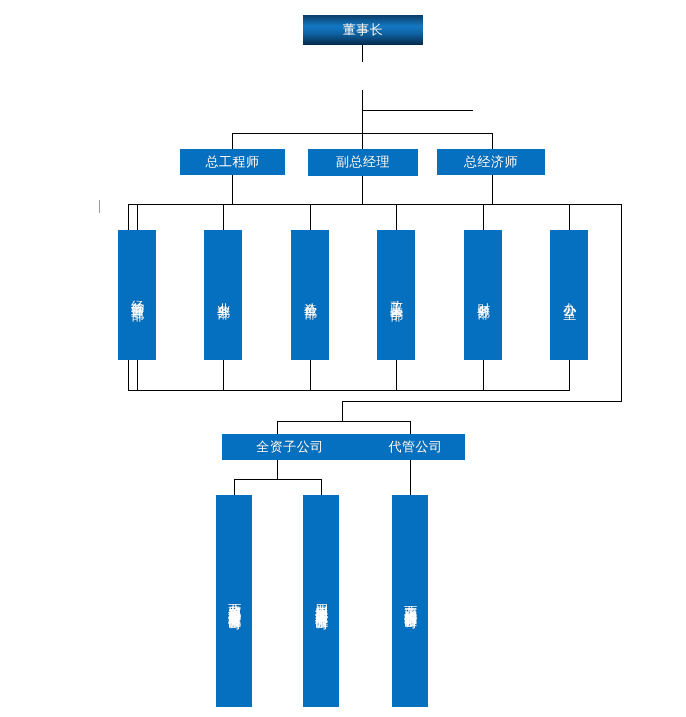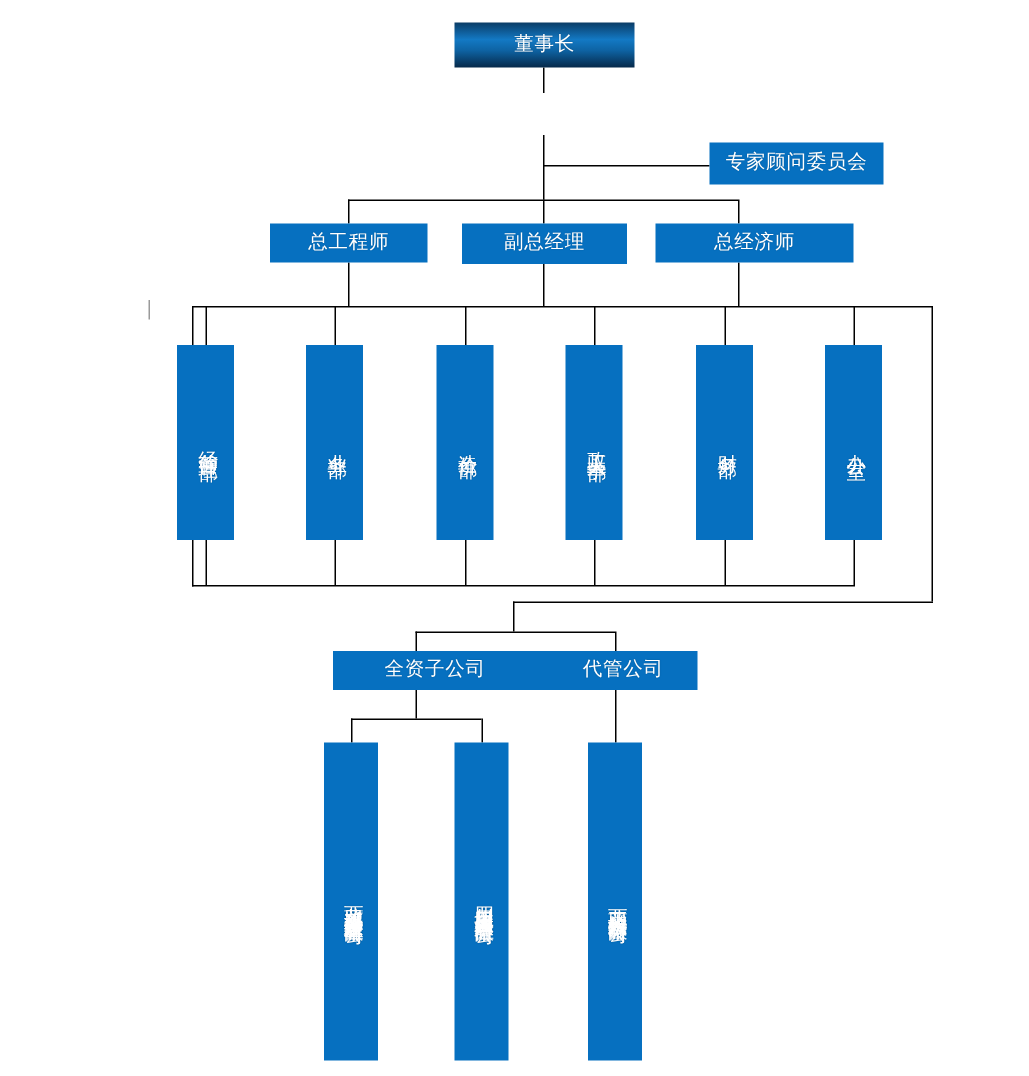--- a/index.html
+++ b/index.html
@@ -71,31 +71,30 @@
 
   <div class="node chairman" style="left:303px; top:15px; width:120px; height:30px;">董事长</div>
 
   <div class="conn v" style="left:362px; top:45px; height:17px;"></div>
 
 
   <div class="conn v" style="left:362px; top:90px; height:43px;"></div>
 
   <div class="conn h" style="left:362px; top:110px; width:111px;"></div>
 
-  <div class="node" style="left:473px; top:95px; width:116px; height:28px;">专家顾问委员会</div>
 
   <div class="conn h" style="left:232px; top:133px; width:260px;"></div>
 
   <div class="conn v" style="left:232px; top:133px; height:16px;"></div>
   <div class="conn v" style="left:362px; top:133px; height:16px;"></div>
   <div class="conn v" style="left:492px; top:133px; height:16px;"></div>
 
   <div class="node" style="left:308px; top:149px; width:110px; height:27px;">副总经理</div>
   <div class="node" style="left:180px; top:149px; width:105px; height:26px;">总工程师</div>
-  <div class="node" style="left:437px; top:149px; width:132px; height:26px;">总经济师</div>
+  <div class="node" style="left:437px; top:149px; width:108px; height:26px;">总经济师</div>
 
   <div class="conn v" style="left:232px; top:175px; height:29px;"></div>
   <div class="conn v" style="left:362px; top:176px; height:28px;"></div>
   <div class="conn v" style="left:492px; top:175px; height:29px;"></div>
 
   <div class="conn h" style="left:128px; top:204px; width:494px;"></div>
 
   <div class="artifact" style="left:99px; top:200px; height:13px;"></div>
 
   <div class="conn v" style="left:137px; top:204px; height:26px;"></div>

